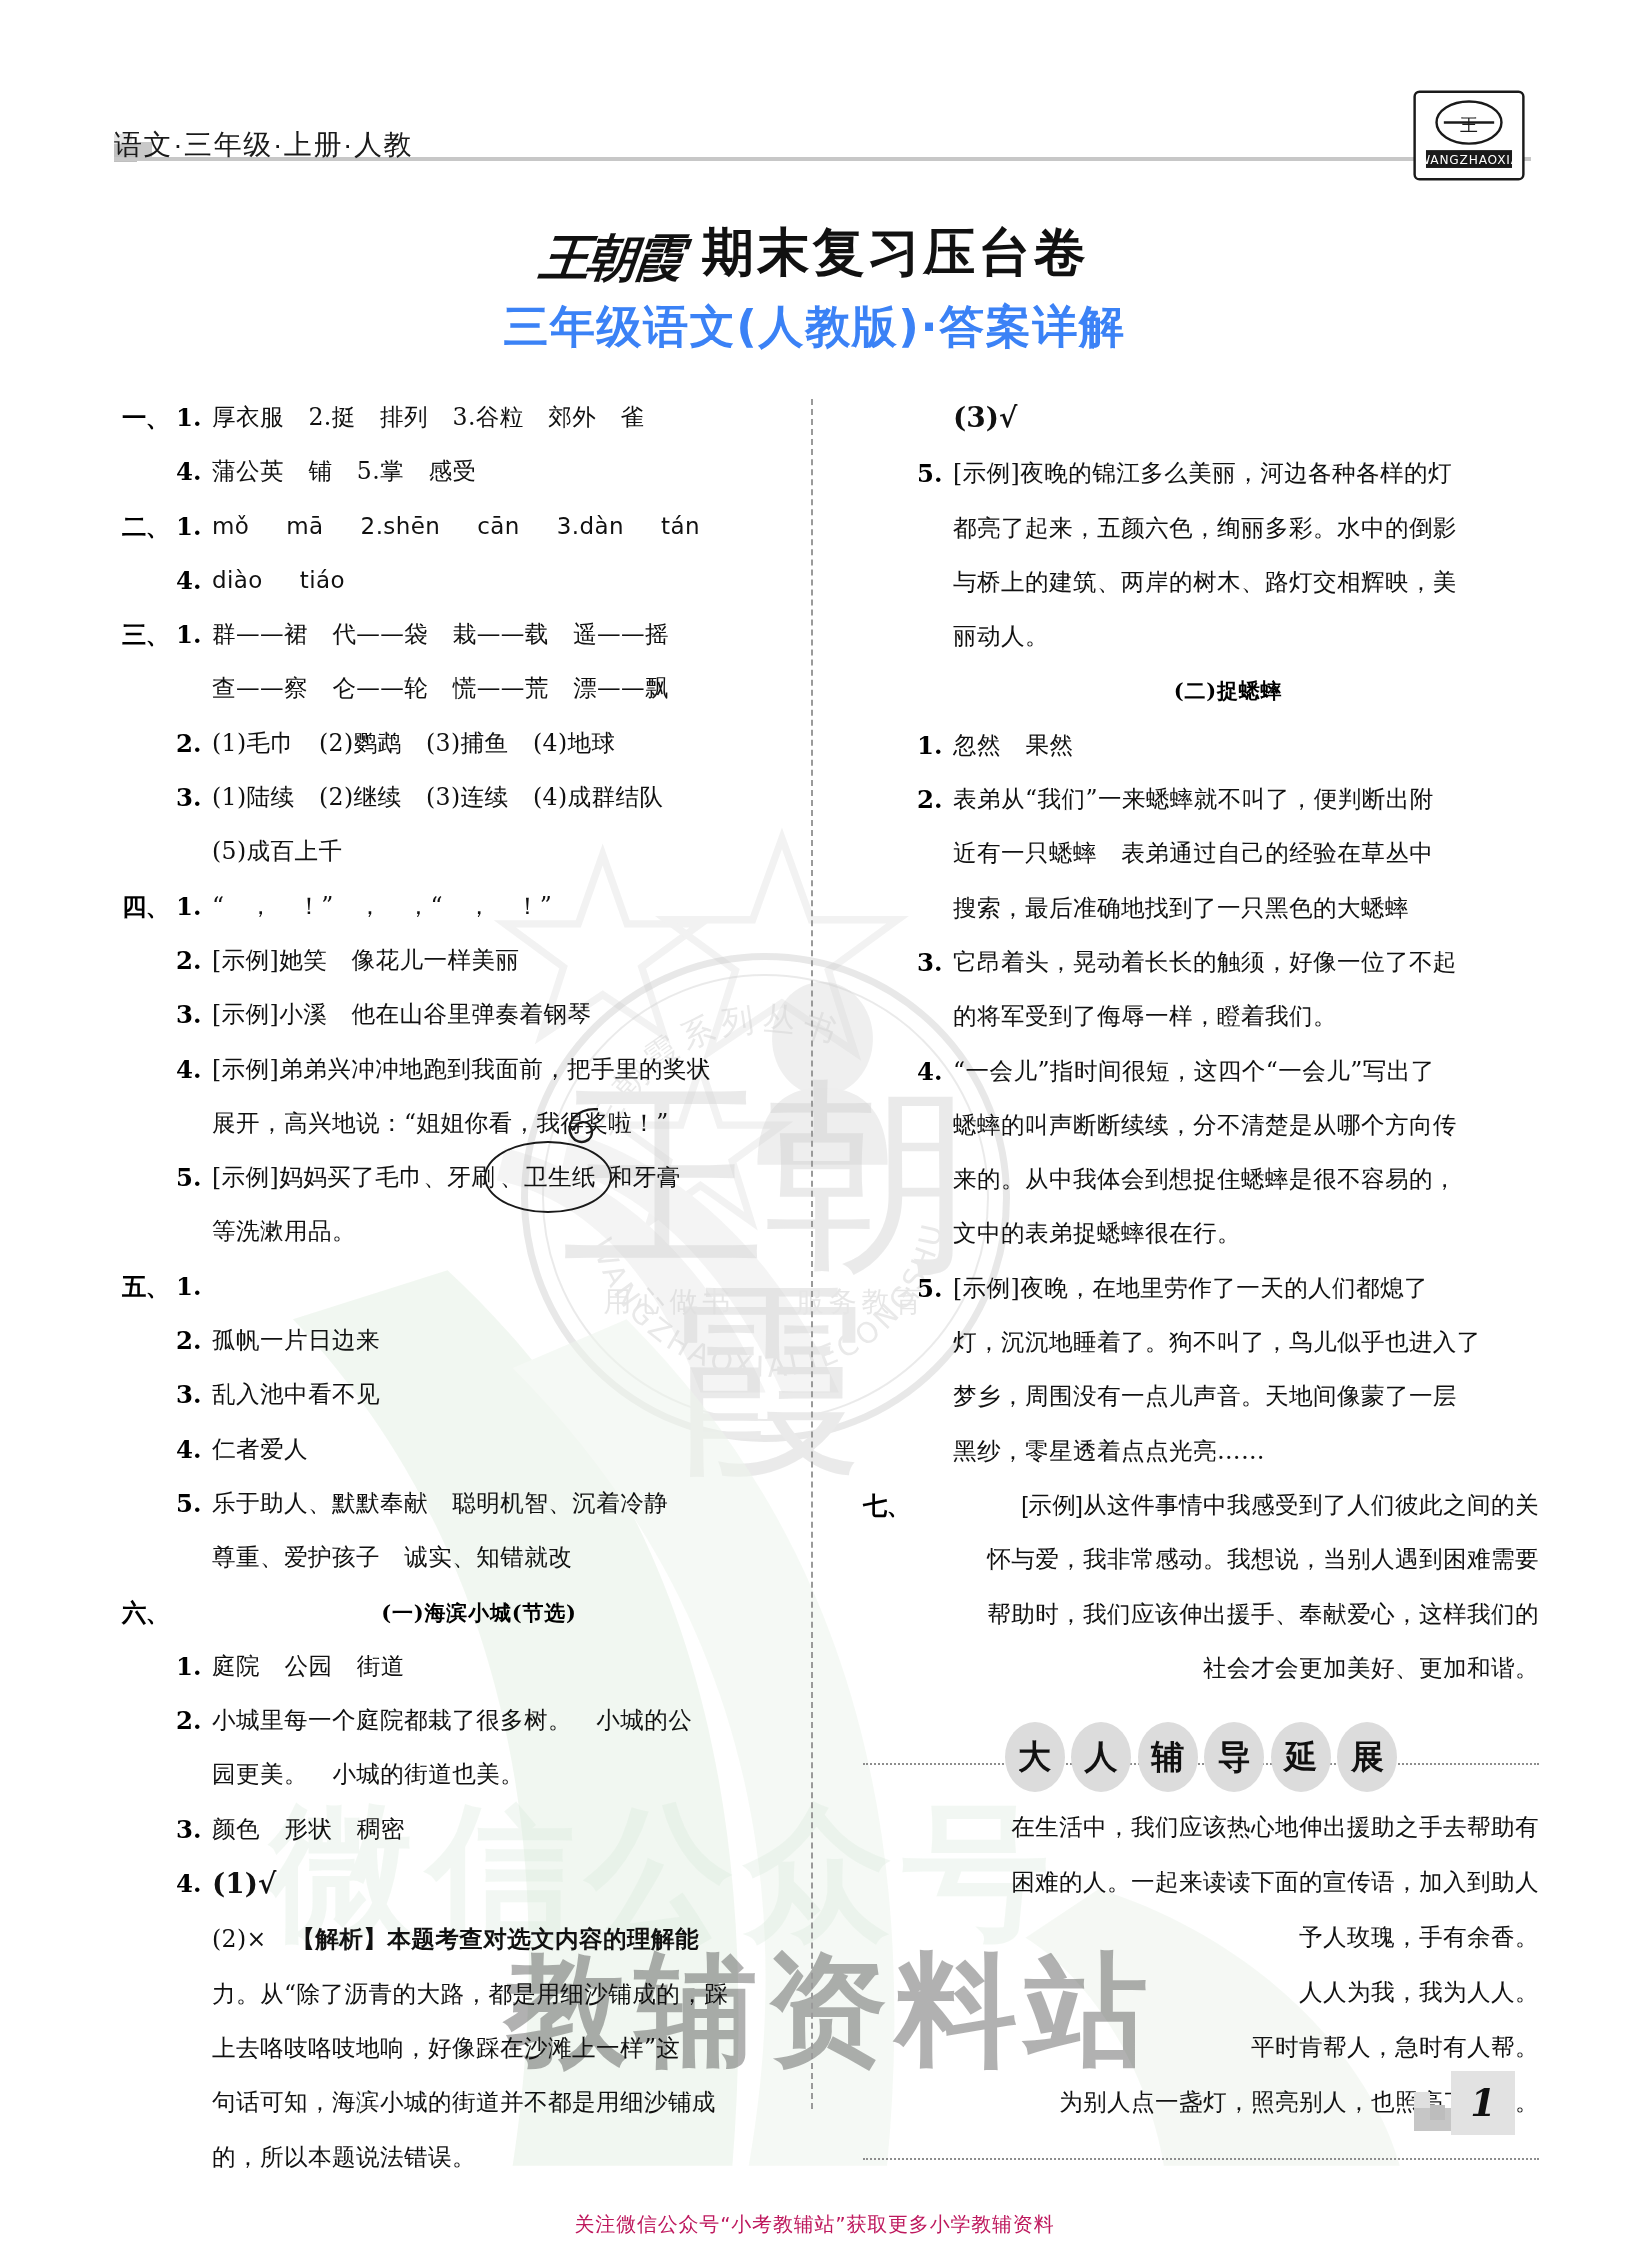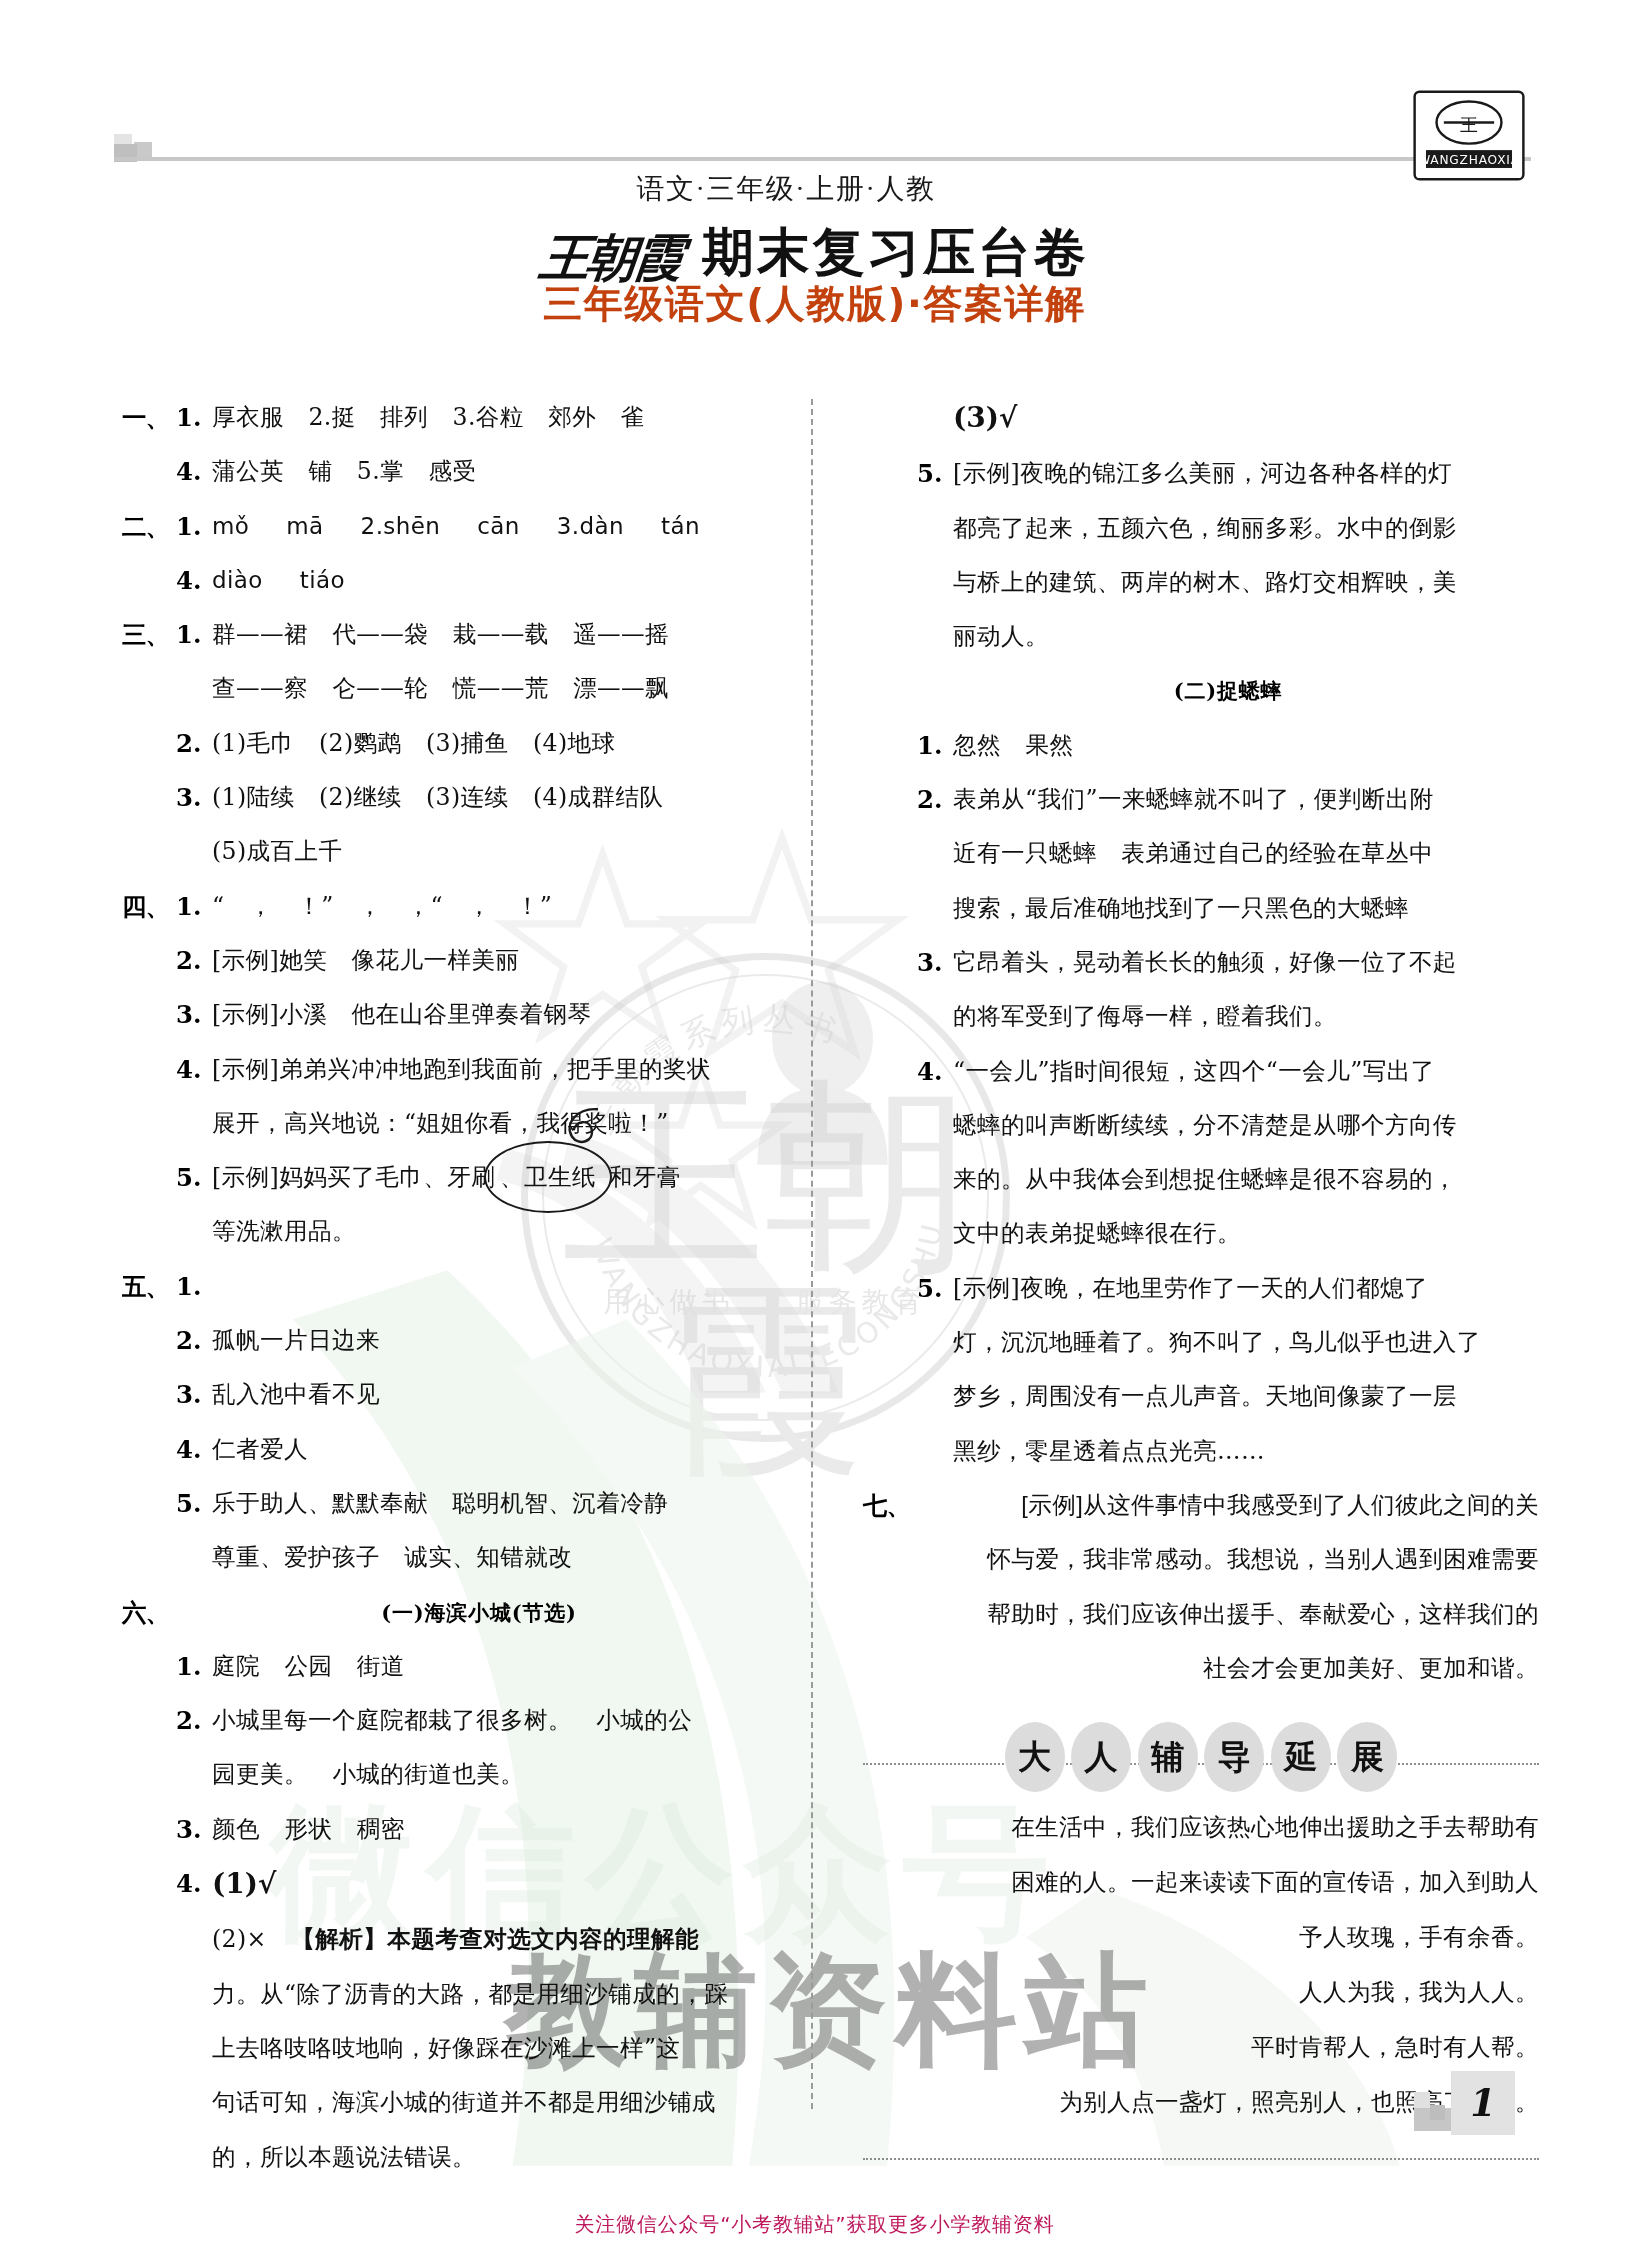--- a/index.html
+++ b/index.html
@@ -56,24 +56,23 @@
   }
 
   
   .hdr{position:absolute;left:114px;top:126px;width:1417px;z-index:3;}
   .hdr-line{position:absolute;left:0;top:31px;width:1417px;height:4.1px;background:#c7c7c7;}
   .hdr-sq{position:absolute;background:#c9c9c9;}
   .hdr-sq.a{left:0px;top:8.1px;width:18px;height:18px;background:#e4e4e4;}
   .hdr-sq.b{left:20.4px;top:16.3px;width:18px;height:18px;background:#c9c9c9;}
   .hdr-sq.d{left:0px;top:18px;width:23px;height:18px;background:#bfbfbf;}
   .hdr-title{
-    position:absolute;left:0;top:0;width:1344px;text-align:center;
+    position:absolute;left:0;top:0;width:1344px;text-align:left;
     font-size:28px;letter-spacing:1.6px;color:#1a1a1a;
-    font-family:Liberation Serif, serif;
-    margin-top:44px;
+    font-family:Liberation Sans, sans-serif;
   }
   .logo{
     position:absolute;left:1413px;top:90px;width:112px;height:91px;z-index:4;
   }
 
   
   .title-row{
     position:absolute;left:0;right:0;top:218px;text-align:center;z-index:3;
     white-space:nowrap;
   }
@@ -82,22 +81,22 @@
     font-family:"DejaVu Serif",serif;font-style:italic;
     transform:skewX(-6deg);letter-spacing:-3.3px;vertical-align:-4.9px;
     color:#111;
   }
   .title-main{
     display:inline-block;font-size:52px;font-weight:bold;letter-spacing:3.3px;
     margin-left:18px;color:#111;
     font-family:"DejaVu Sans","Liberation Sans",sans-serif;
   }
   .title-sub{
-    position:absolute;left:0;right:0;top:277px;text-align:center;z-index:3;
-    font-size:39px;font-weight:bold;letter-spacing:1.6px;color:#c2410c;
+    position:absolute;left:0;right:0;top:297px;text-align:center;z-index:3;
+    font-size:45px;font-weight:bold;letter-spacing:1.6px;color:#3b82f6;
     font-family:"DejaVu Sans","Liberation Sans",sans-serif;
   }
 
   
   .col{position:absolute;top:392px;z-index:2;}
   .col-l{left:122px;width:660px;}
   .col-r{left:863px;width:676px;}
   .divider{
     position:absolute;left:811px;top:399px;width:0;height:1710px;
     border-left:2.4px dashed #9a9a9a;z-index:2;

